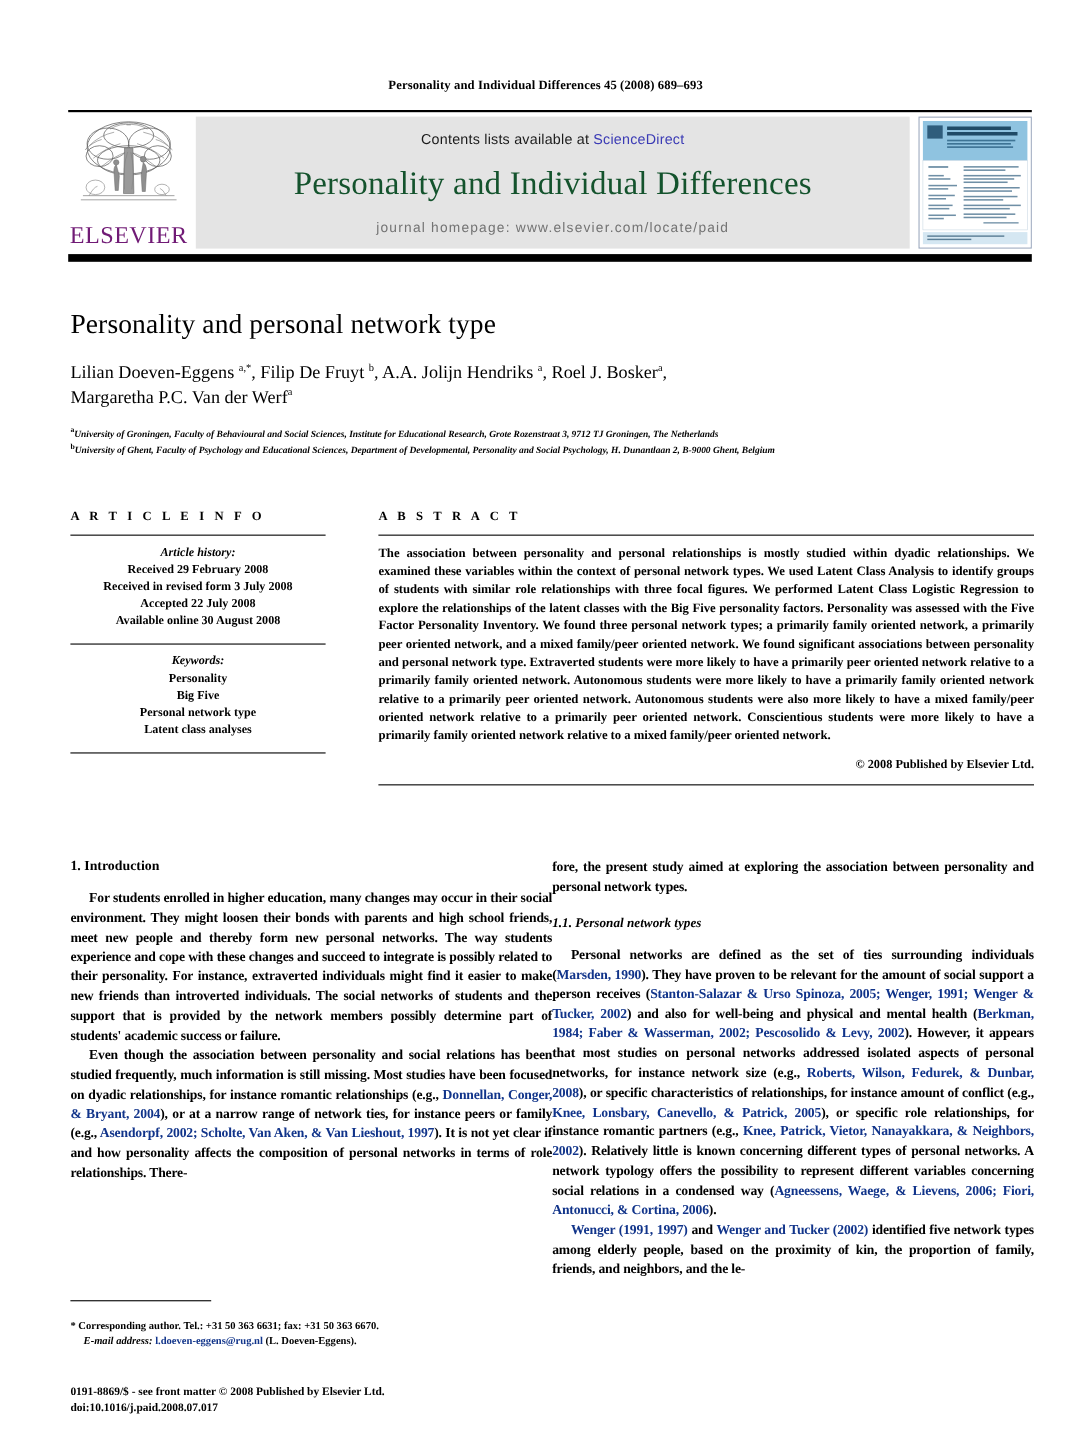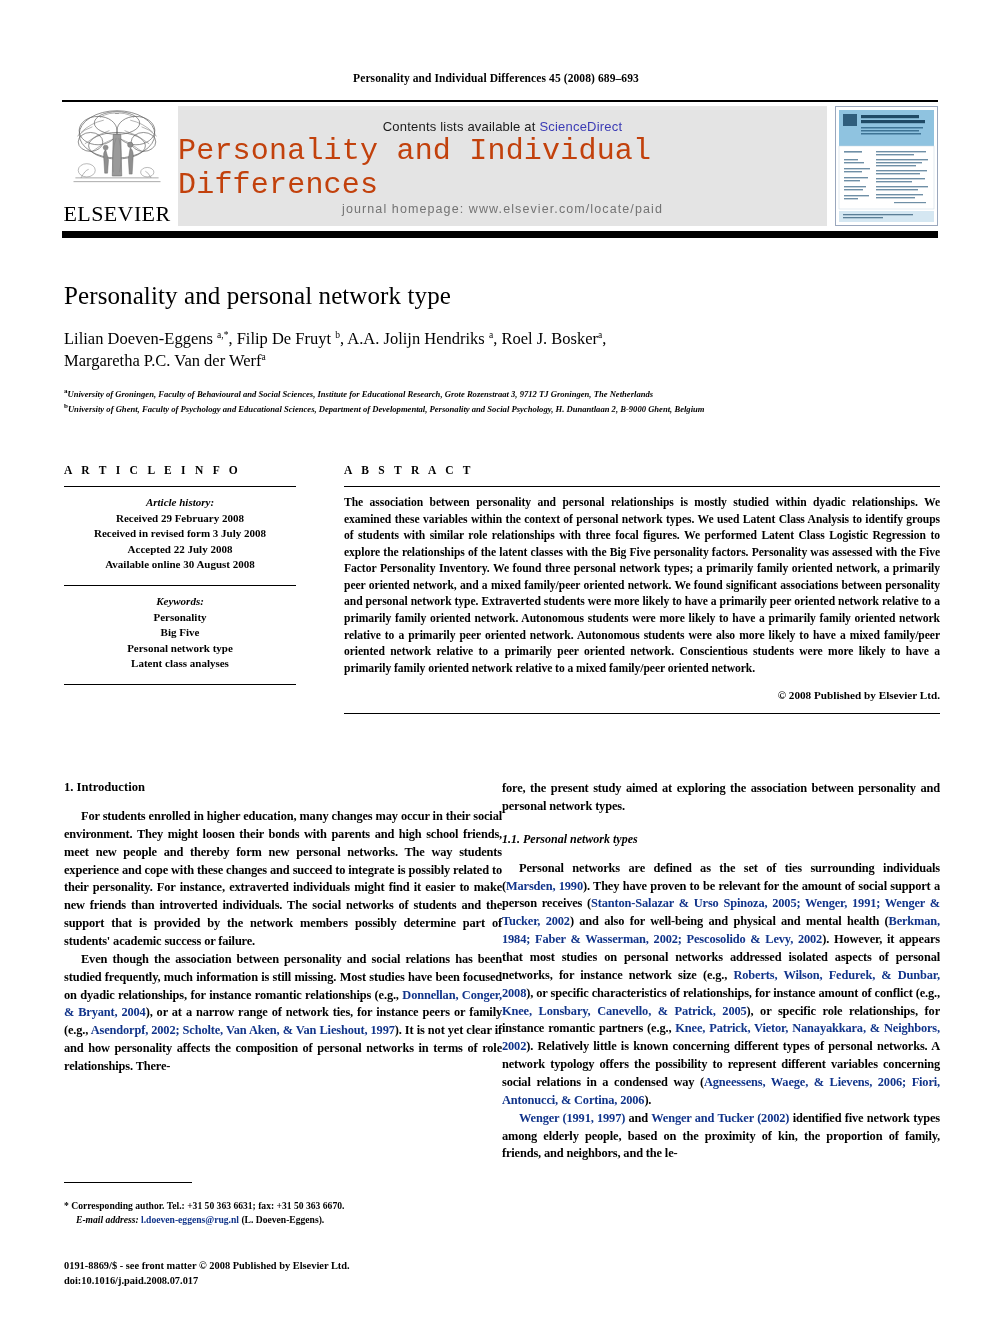--- a/index.html
+++ b/index.html
@@ -56,21 +56,21 @@
     flex: 0 0 110px;
     display: flex;
     flex-direction: column;
     align-items: center;
     justify-content: flex-end;
     padding-bottom: 1px;
   }
   .tree-svg { display:block; }
   .elsevier-word {
     font-family: "Liberation Serif", serif;
-    color: #000000;
+    color: #701a75;
     font-size: 22px;
     letter-spacing: .4px;
     line-height: 1;
     margin-top: 10px;
   }
   .banner {
     flex: 1 1 auto;
     background: #e4e4e4;
     display: flex;
     flex-direction: column;
@@ -83,23 +83,23 @@
   .contents-line {
     font-family: "Liberation Sans", sans-serif;
     font-size: 13px;
     color: #1a1a1a;
     letter-spacing: .2px;
   }
   .contents-line .sd {
     color: #3b3bb5;
   }
   .journal-name {
-    font-family: Liberation Mono, monospace;
+    font-family: Liberation Serif, serif;
     font-size: 30px;
-    color: #c2410c;
+    color: #14532d;
     letter-spacing: .2px;
   }
   .homepage-line {
     font-family: "Liberation Sans", sans-serif;
     font-size: 12.5px;
     color: #737373;
     letter-spacing: 1.1px;
   }
   .cover-thumb {
     flex: 0 0 103px;

